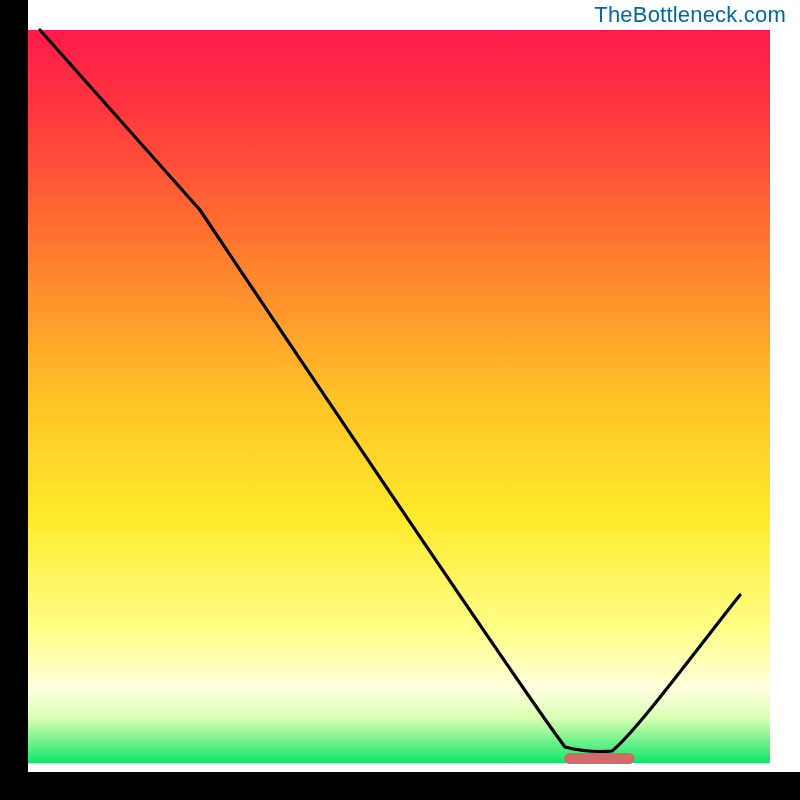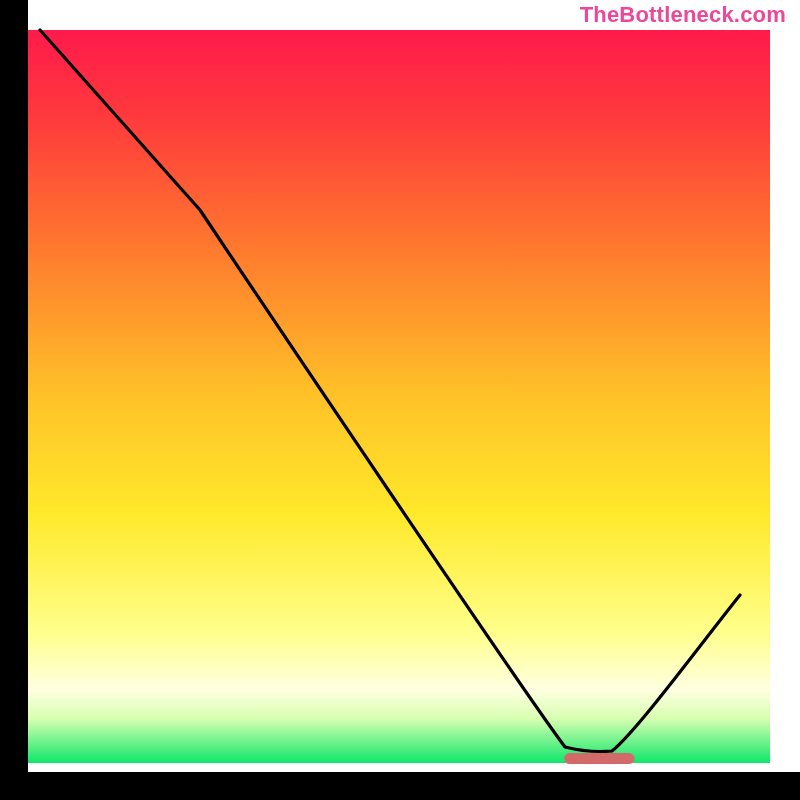--- a/index.html
+++ b/index.html
@@ -16,26 +16,25 @@
     width: 800px;
     height: 800px;
   }
   svg {
     display: block;
   }
   .watermark {
     position: absolute;
     top: 2px;
     right: 14px;
-    color: #ec4899;
+    color: #0369a1;
     font-size: 22px;
     font-family: Arial, Helvetica, sans-serif;
     letter-spacing: 0.2px;
     user-select: none;
-    font-weight: bold;
   }
 </style>
 </head>
 <body>
 
 <div class="canvas-wrap">
   <svg id="chart-svg" width="800" height="800" viewBox="0 0 800 800">
       <defs>
         <linearGradient id="bg-grad" x1="0" y1="0" x2="0" y2="1">
           <stop offset="0%" stop-color="#ff1a4b"></stop>

